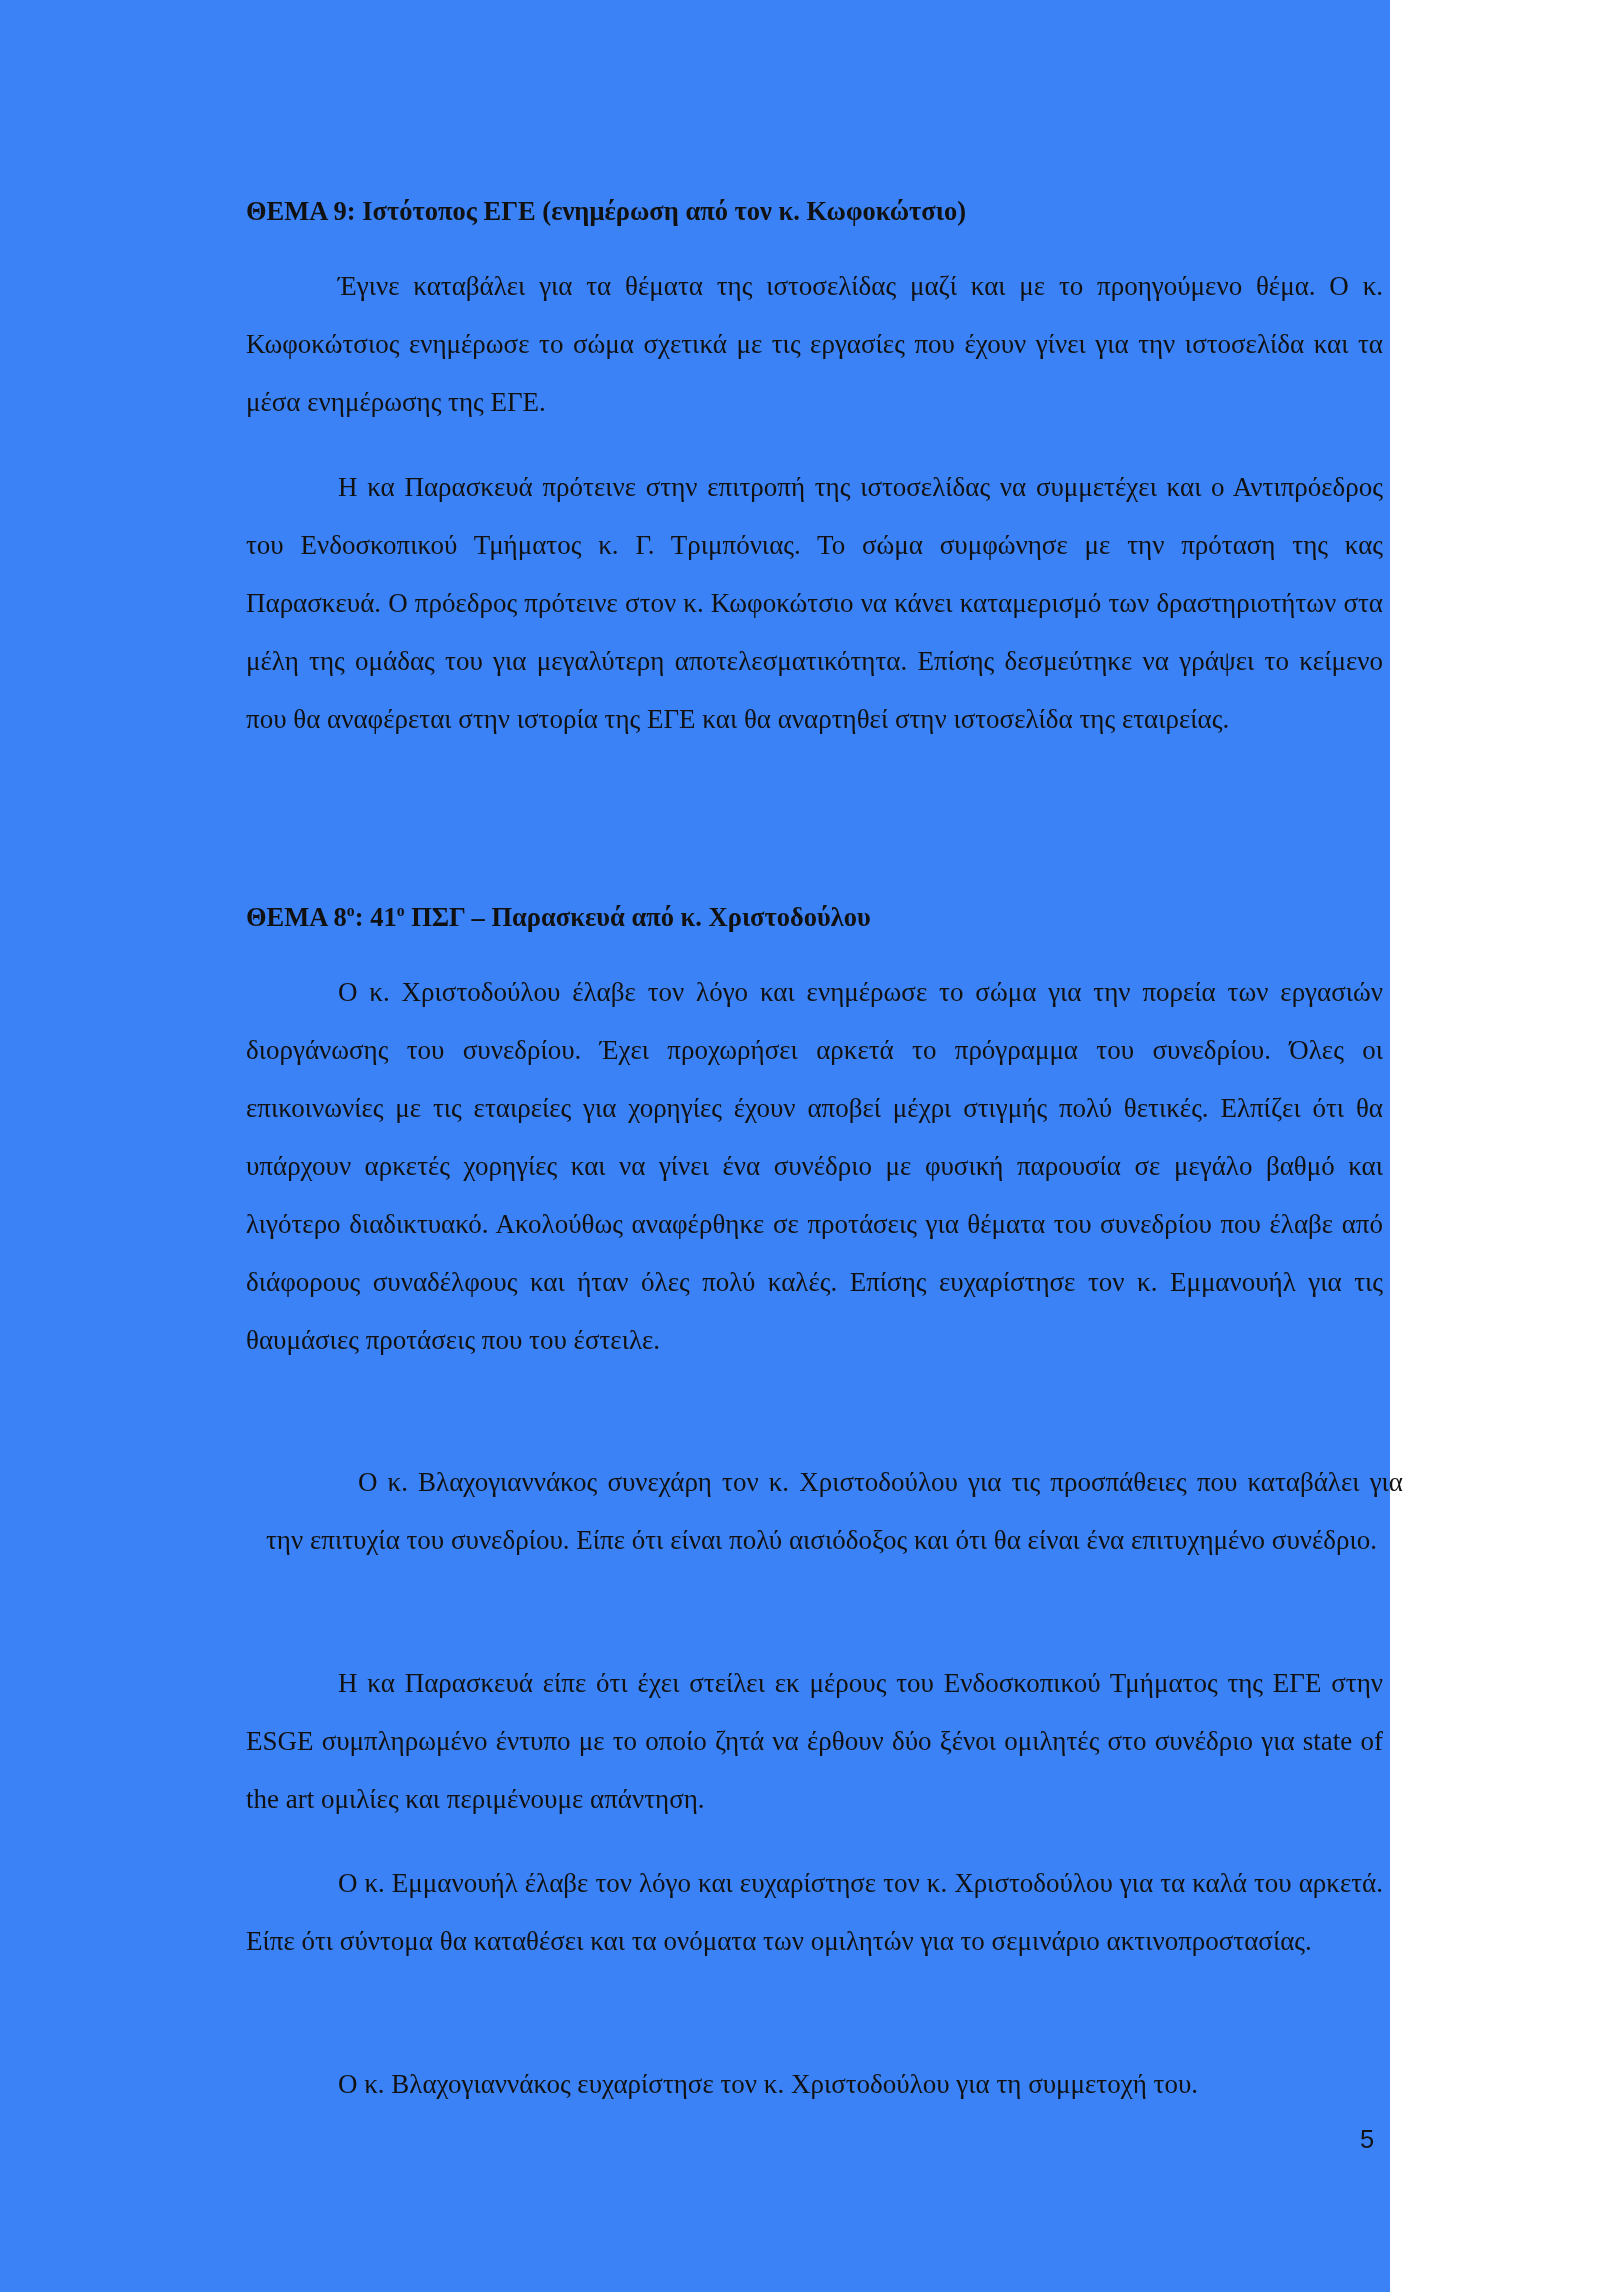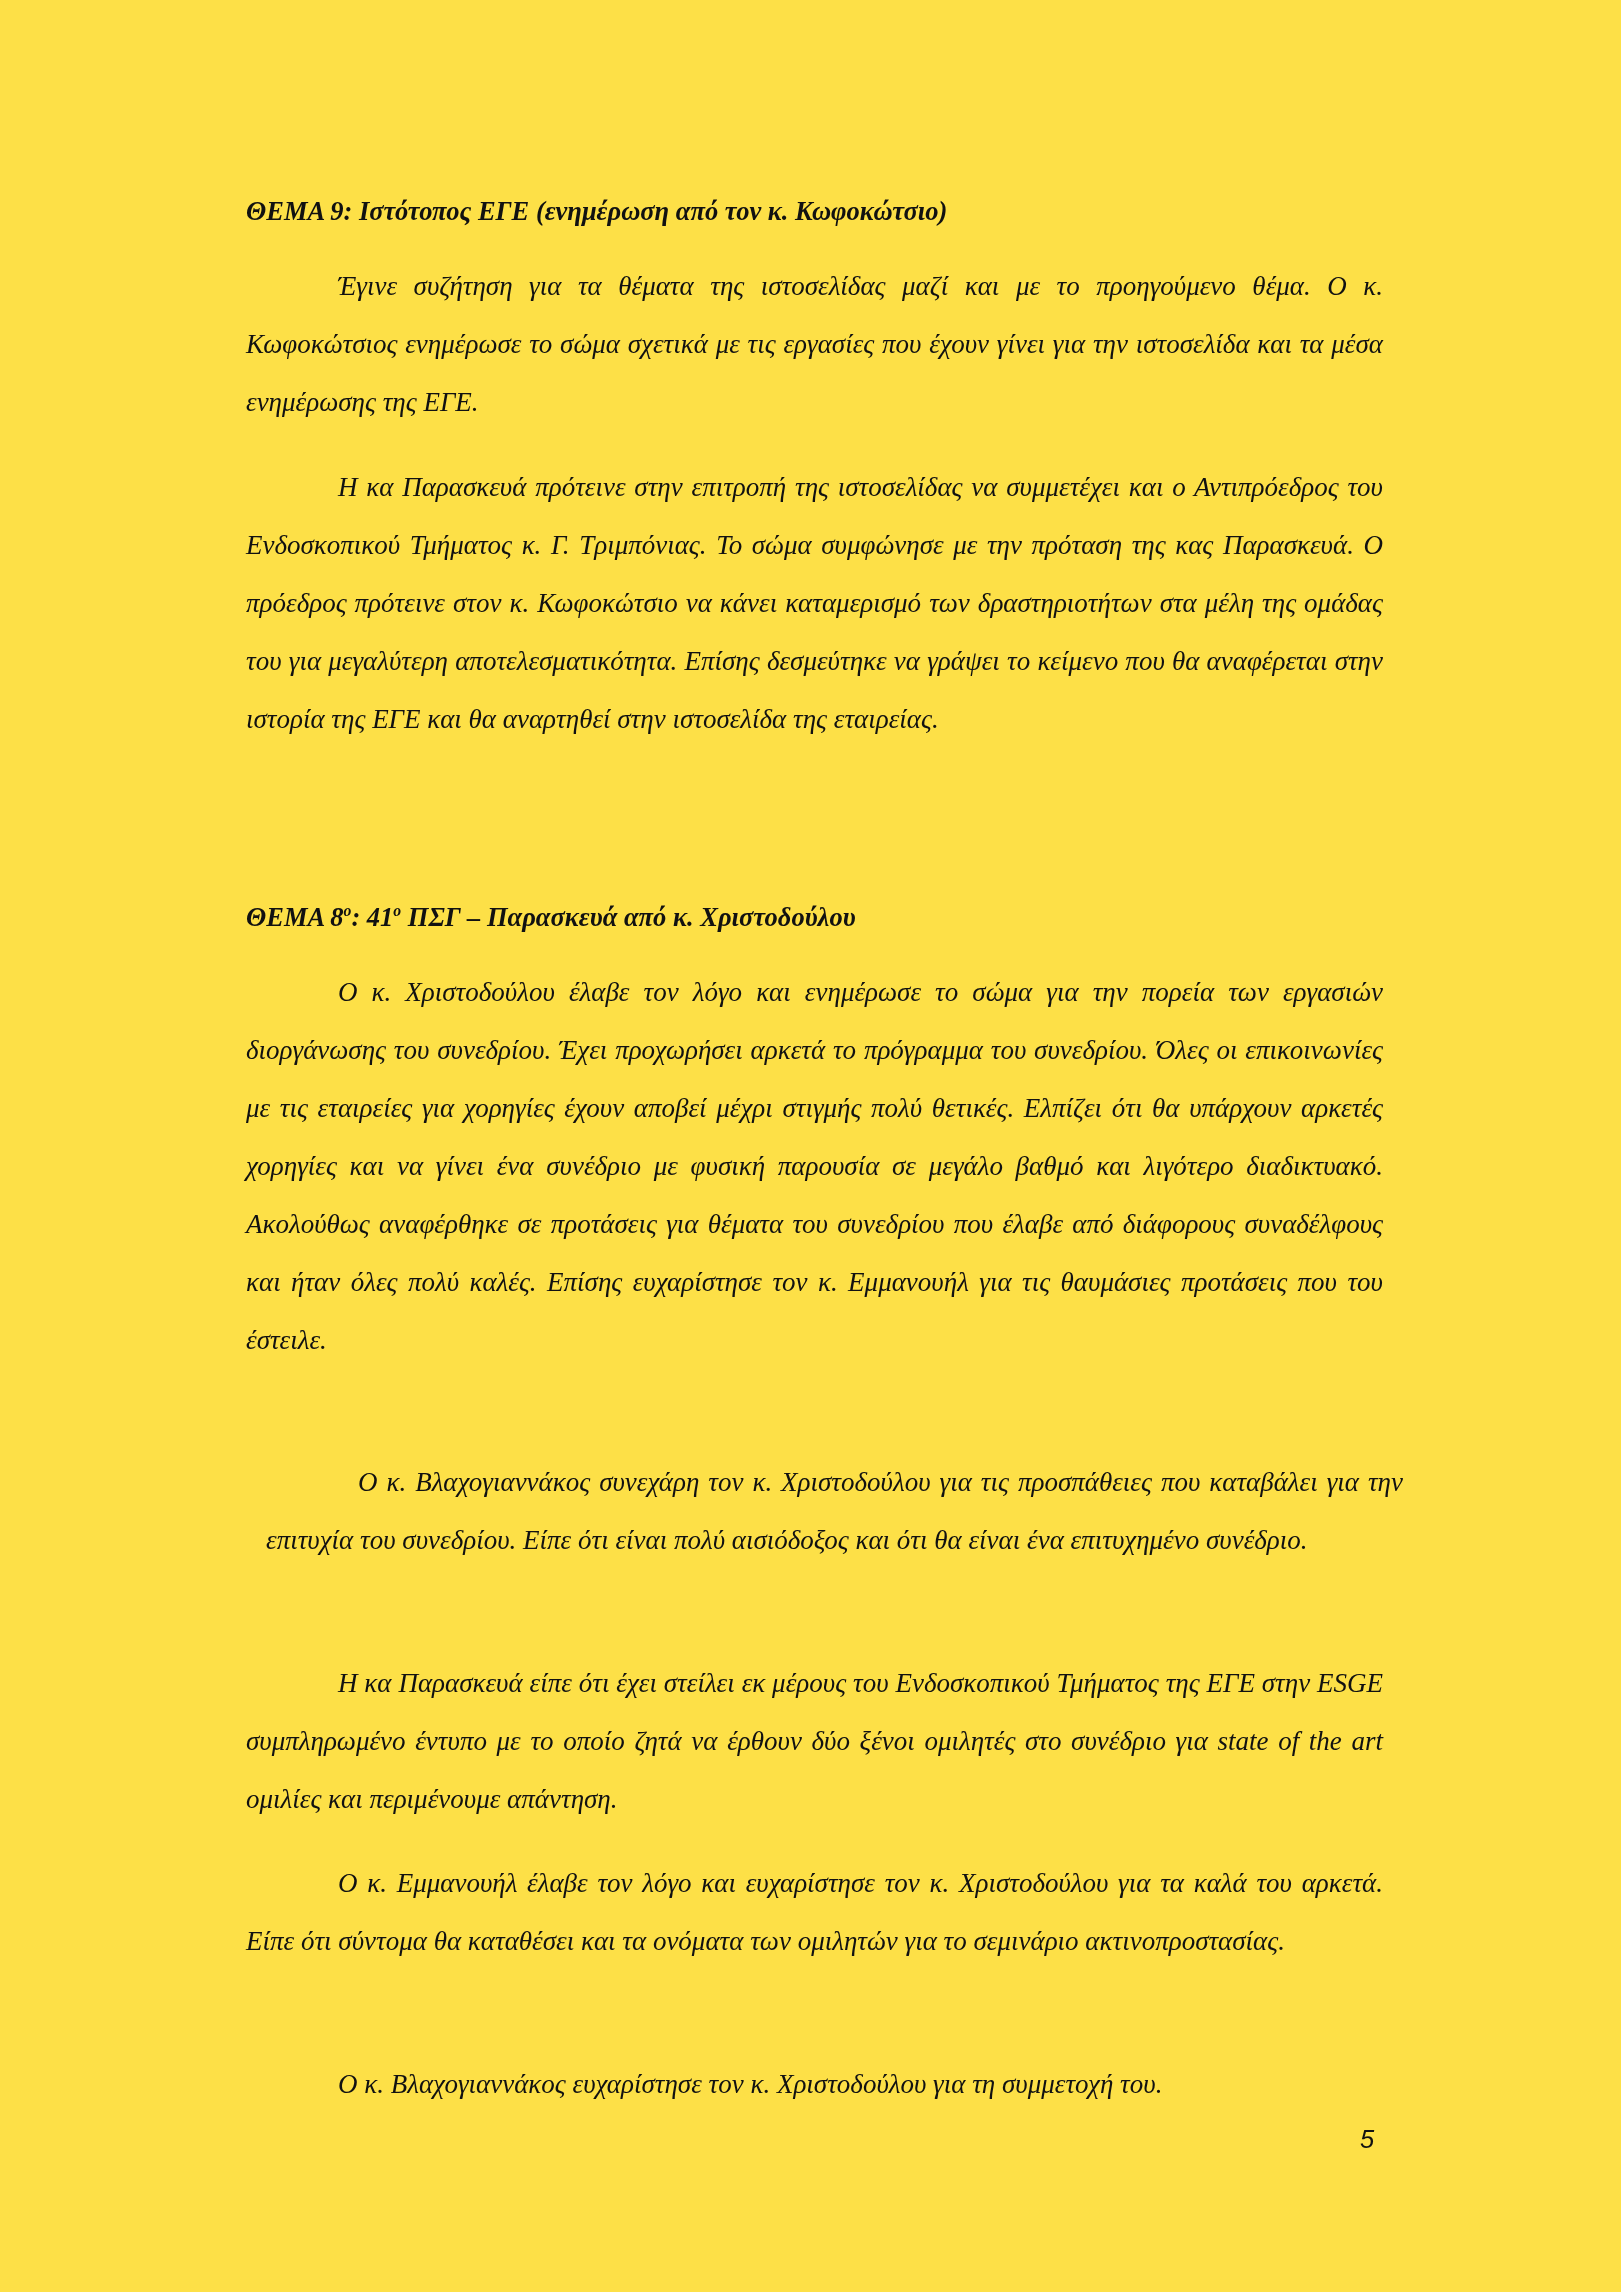--- a/index.html
+++ b/index.html
@@ -12,24 +12,23 @@
     height: 2293px;
     position: relative;
     overflow: hidden;
     font-family: "Liberation Serif", "DejaVu Serif", serif;
     color: #111111;
   }
   .page {
     position: absolute;
     left: 0;
     top: 0;
-    width: 1621px;
+    width: 1390px;
     height: 2293px;
-    background: #fde047;
-    font-style: italic;
+    background: #3b82f6;
   }
   .content {
     position: absolute;
     left: 246px;
     top: 0;
     width: 1137px;
   }
   .heading {
     position: absolute;
     left: 0;
@@ -65,21 +64,21 @@
   }
 </style>
 </head>
 <body>
 
 <div class="page">
   <div class="content">
 
     <div class="heading" style="top:192px;">ΘΕΜΑ 9: Ιστότοπος ΕΓΕ (ενημέρωση από τον κ. Κωφοκώτσιο)</div>
 
-    <p class="para" style="top:257px;">Έγινε συζήτηση για τα θέματα της ιστοσελίδας μαζί και με το προηγούμενο θέμα. Ο κ. Κωφοκώτσιος ενημέρωσε το σώμα σχετικά με τις εργασίες που έχουν γίνει για την ιστοσελίδα και τα μέσα ενημέρωσης της ΕΓΕ.</p>
+    <p class="para" style="top:257px;">Έγινε καταβάλει για τα θέματα της ιστοσελίδας μαζί και με το προηγούμενο θέμα. Ο κ. Κωφοκώτσιος ενημέρωσε το σώμα σχετικά με τις εργασίες που έχουν γίνει για την ιστοσελίδα και τα μέσα ενημέρωσης της ΕΓΕ.</p>
 
     <p class="para" style="top:458px;">Η κα Παρασκευά πρότεινε στην επιτροπή της ιστοσελίδας να συμμετέχει και ο Αντιπρόεδρος του Ενδοσκοπικού Τμήματος κ. Γ. Τριμπόνιας. Το σώμα συμφώνησε με την πρόταση της κας Παρασκευά. Ο πρόεδρος πρότεινε στον κ. Κωφοκώτσιο να κάνει καταμερισμό των δραστηριοτήτων στα μέλη της ομάδας του για μεγαλύτερη αποτελεσματικότητα. Επίσης δεσμεύτηκε να γράψει το κείμενο που θα αναφέρεται στην ιστορία της ΕΓΕ και θα αναρτηθεί στην ιστοσελίδα της εταιρείας.</p>
 
     <div class="heading" style="top:898px;">
       <span>ΘΕΜΑ 8</span><sup>ο</sup><span>: 41</span><sup>ο</sup><span> ΠΣΓ – Παρασκευά από κ. Χριστοδούλου</span>
     </div>
 
     <p class="para" style="top:963px;">Ο κ. Χριστοδούλου έλαβε τον λόγο και ενημέρωσε το σώμα για την πορεία των εργασιών διοργάνωσης του συνεδρίου. Έχει προχωρήσει αρκετά το πρόγραμμα του συνεδρίου. Όλες οι επικοινωνίες με τις εταιρείες για χορηγίες έχουν αποβεί μέχρι στιγμής πολύ θετικές. Ελπίζει ότι θα υπάρχουν αρκετές χορηγίες και να γίνει ένα συνέδριο με φυσική παρουσία σε μεγάλο βαθμό και λιγότερο διαδικτυακό. Ακολούθως αναφέρθηκε σε προτάσεις για θέματα του συνεδρίου που έλαβε από διάφορους συναδέλφους και ήταν όλες πολύ καλές. Επίσης ευχαρίστησε τον κ. Εμμανουήλ για τις θαυμάσιες προτάσεις που του έστειλε.</p>
 
     <p class="para" style="top:1453px;margin-left:20px;">Ο κ. Βλαχογιαννάκος συνεχάρη τον κ. Χριστοδούλου για τις προσπάθειες που καταβάλει για την επιτυχία του συνεδρίου. Είπε ότι είναι πολύ αισιόδοξος και ότι θα είναι ένα επιτυχημένο συνέδριο.</p>

